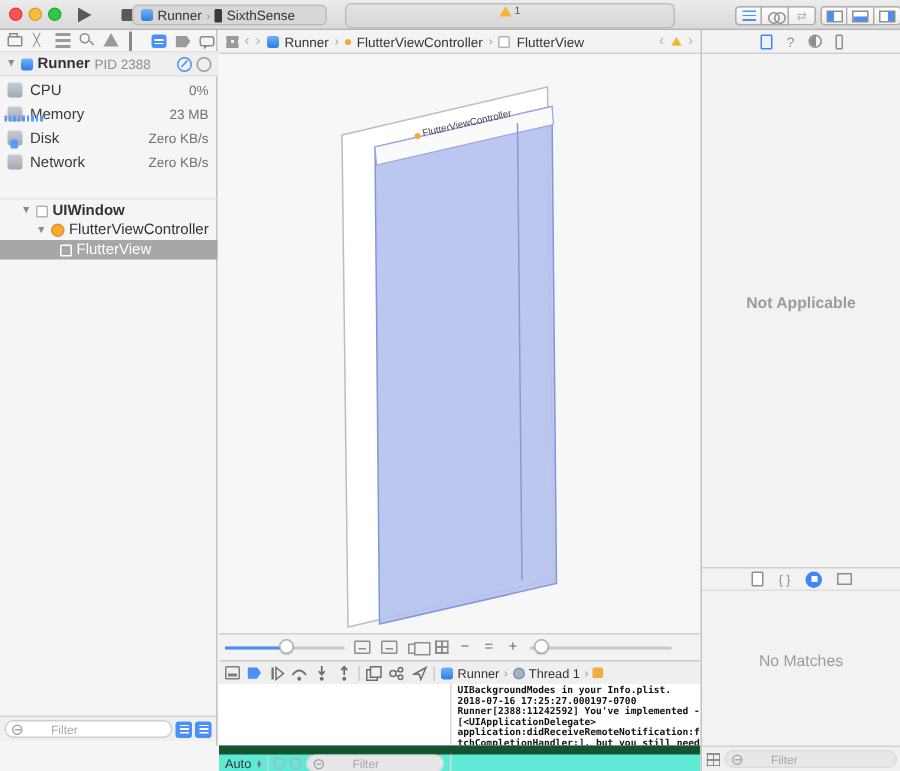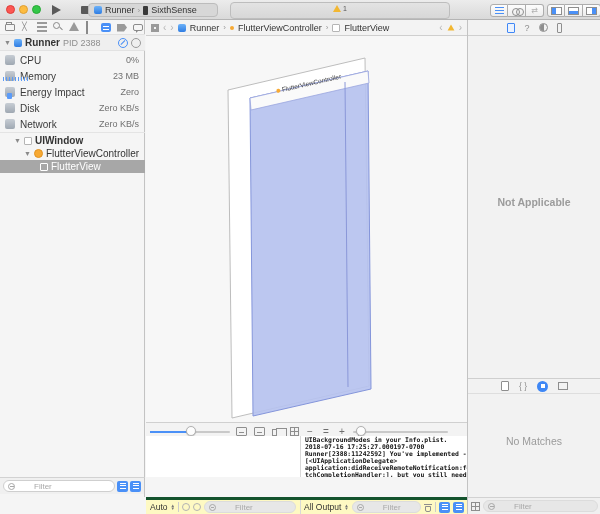--- a/index.html
+++ b/index.html
@@ -140,28 +140,28 @@
     border-top:1px solid #c9c9c9; display:flex; align-items:center; padding:0 3px; gap:4px; }
   .dbico { width:11px; height:11px; display:flex; align-items:center; justify-content:center; flex:none; }
   .divider { width:1px; height:10px; background:#cccccc; flex:none; }
   .bp-active { width:9px; height:8px; background:#4a90f7; clip-path:polygon(0 0,70% 0,100% 50%,70% 100%,0 100%); }
   .toggle-deb { width:10px; height:9px; border:1px solid #7e7e7e; border-radius:1px; position:relative; }
   .toggle-deb::after { content:""; position:absolute; left:1px; right:1px; bottom:1px; height:2px; background:#7e7e7e; }
   .dj-thread { width:8px; height:8px; border-radius:50%; background:#9fb3c8; border:1px solid #7e93a8; flex:none; }
   .dj-frame { width:7px; height:7px; background:#f0b040; border-radius:1px; flex:none; }
   .debug-jb { display:flex; align-items:center; gap:3px; font-size:8.5px; color:#333; }
 
-  .debug-content { left:146px; top:436px; width:321px; height:41px; background:#fff; }
+  .debug-content { left:146px; top:456px; width:321px; height:41px; background:#fff; }
   .vars-pane { position:absolute; left:0; top:0; width:155px; height:41px; border-right:1px solid #d8d8d8; }
   .console-pane { position:absolute; left:156px; top:0; width:165px; height:41px; overflow:hidden; padding:1px 0 0 3px; }
   .console-line { font-family:"DejaVu Sans Mono", monospace; font-size:6.4px; line-height:7px;
     white-space:nowrap; color:#111; font-weight:bold; }
 
-  .debug-bottom { left:146px; top:497px; width:321px; height:17px; background:#fef9c3;
-    border-top:3px solid #14532d; display:flex; }
+  .debug-bottom { left:146px; top:497px; width:321px; height:17px; background:#5eead4;
+    border-top:6px solid #14532d; display:flex;flex-direction:column; }
   .db-left { width:155px; border-right:1px solid #d8d8d8; display:flex; align-items:center; padding:0 4px; gap:3px; }
   .db-right { width:166px; display:flex; align-items:center; padding:0 3px; gap:3px; }
   .scope-label { font-size:8.5px; color:#333; }
   .stepper { display:flex; flex-direction:column; line-height:3.5px; font-size:4.5px; color:#777; }
   .mini-circle { width:8px; height:8px; border:1px solid #b3b3b3; border-radius:50%; flex:none; }
   .trash-ico { width:8px; height:9px; position:relative; flex:none; }
   .trash-ico::before { content:""; position:absolute; left:0; right:0; top:1px; height:1px; background:#8e8e8e; }
   .trash-ico::after { content:""; position:absolute; left:1px; right:1px; top:3px; bottom:0;
     border:1px solid #8e8e8e; border-radius:0 0 2px 2px; }
 
@@ -270,25 +270,20 @@
         <span class="gauge-label">CPU</span>
         <span class="gauge-val">0%</span>
       </div>
       <div class="gauge-row">
         <span class="gauge-ico"></span>
         <span class="gauge-label">Memory</span>
         <span class="gauge-val">23 MB</span>
       </div>
       <div class="gauge-row">
         <span class="gauge-ico"></span>
-        <span class="gauge-label">Energy Impact</span>
-        <span class="gauge-val">Zero</span>
-      </div>
-      <div class="gauge-row">
-        <span class="gauge-ico"></span>
         <span class="gauge-label">Disk</span>
         <span class="gauge-val">Zero KB/s</span>
       </div>
       <div class="gauge-row">
         <span class="gauge-ico"></span>
         <span class="gauge-label">Network</span>
         <span class="gauge-val">Zero KB/s</span>
       </div>
     </div>
     <div class="abs memspark"></div>

